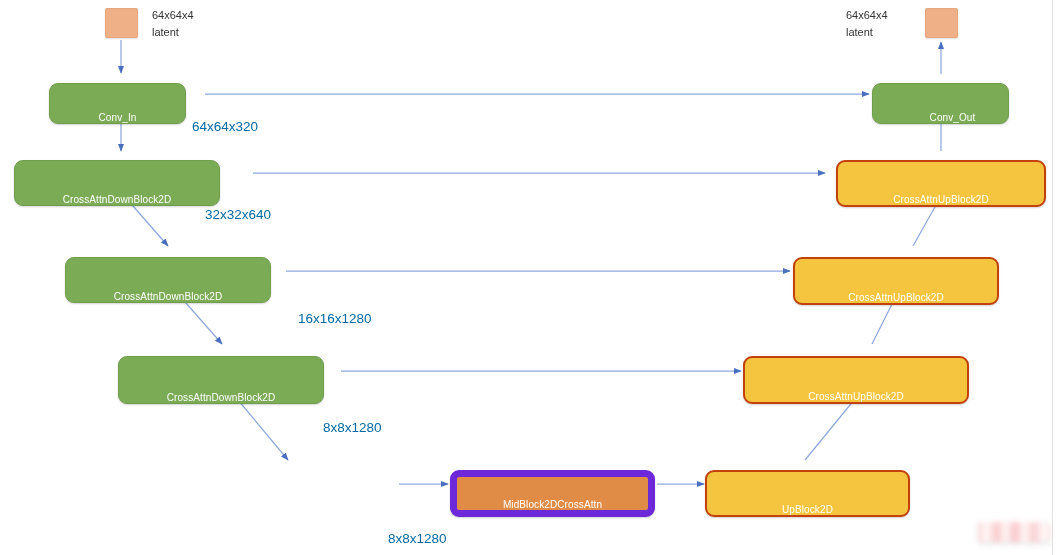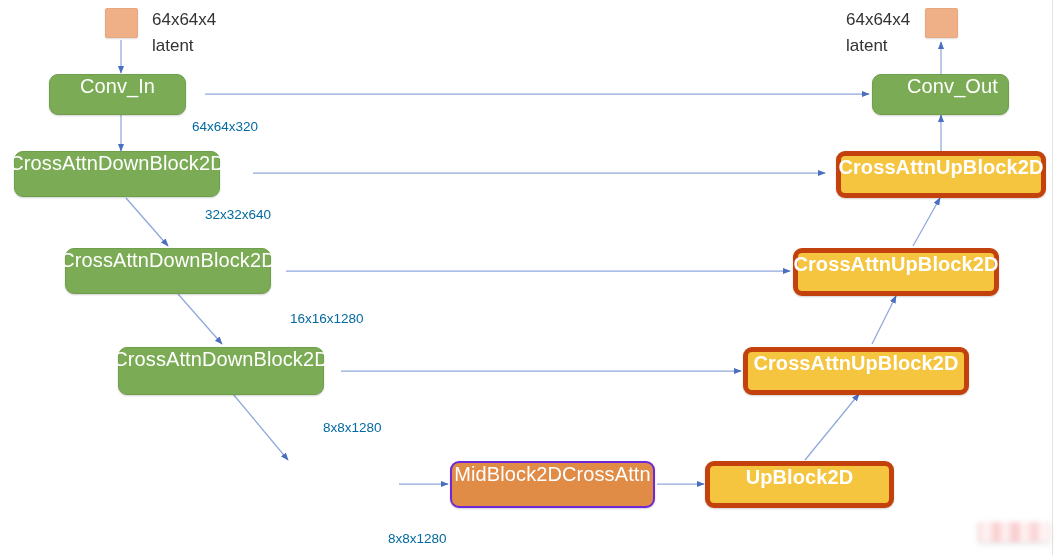--- a/index.html
+++ b/index.html
@@ -35,31 +35,32 @@
     width: 1064px;
     height: 555px;
     pointer-events: none;
   }
 
   .node {
     position: absolute;
     box-sizing: border-box;
     border-radius: 9px;
     display: flex;
-    align-items: flex-start;
+    align-items: flex-end;
     justify-content: center;
     color: #ffffff;
-    font-size: 20px;
+    font-size: 10px;
     letter-spacing: 0.1px;
     white-space: nowrap;
     box-shadow: 0 1px 2px rgba(0,0,0,0.18);
+    margin-top: 9px;
   }
   .node.green  { background: #7BAB55; border: 1px solid #6f9f4c; }
-  .node.yellow { background: #F5C53F; border: 5px solid #c2410c; font-weight: bold; }
-  .node.orange { background: #E08B46; border: 2px solid #6d28d9; }
+  .node.yellow { background: #F5C53F; border: 2px solid #c2410c; }
+  .node.orange { background: #E08B46; border: 7px solid #6d28d9; }
 
   .latent {
     position: absolute;
     box-sizing: border-box;
     background: #EFAF87;
     border: 1px solid #e8a77d;
     border-radius: 2px;
     box-shadow: 0 1px 2px rgba(0,0,0,0.14);
   }
 
@@ -67,21 +68,21 @@
     position: absolute;
     color: #0369a1;
     font-size: 13.5px;
     white-space: nowrap;
     line-height: 1.35;
   }
 
   .latent-label {
     position: absolute;
     color: #333333;
-    font-size: 17px;
+    font-size: 11px;
     line-height: 1.5;
     white-space: nowrap;
   }
 
   .watermark {
     position: absolute;
     left: 978px;
     top: 522px;
     width: 72px;
     height: 20px;
@@ -173,21 +174,21 @@
 
   <div class="node green" style="left:118px; top:347px; width:206px; height:48px;">
     <span>CrossAttnDownBlock2D</span>
   </div>
 
 
   <div class="node orange" style="left:450px; top:461px; width:205px; height:47px;">
     <span>MidBlock2DCrossAttn</span>
   </div>
 
-  <div class="node yellow" style="left:705px; top:461px; width:189px; height:47px;">
+  <div class="node yellow" style="left:705px; top:461px; width:205px; height:47px;">
     <span>UpBlock2D</span>
   </div>
 
   <div class="node yellow" style="left:743px; top:347px; width:226px; height:48px;">
     <span>CrossAttnUpBlock2D</span>
   </div>
 
   <div class="node yellow" style="left:793px; top:248px; width:206px; height:48px;">
     <span>CrossAttnUpBlock2D</span>
   </div>
@@ -197,21 +198,21 @@
   </div>
 
   <div class="node green" style="left:872px; top:74px; width:137px; height:41px;padding-left:24px;">
     <span>Conv_Out</span>
   </div>
 
   <div class="dim-label" style="left:192px; top:118px;">64x64x320</div>
 
   <div class="dim-label" style="left:205px; top:206px;">32x32x640</div>
 
-  <div class="dim-label" style="left:290px; top:310px;">16x16x1280</div>
+  <div class="dim-label" style="left:298px; top:310px;">16x16x1280</div>
 
   <div class="dim-label" style="left:323px; top:419px;">8x8x1280</div>
 
   <div class="dim-label" style="left:388px; top:530px;">8x8x1280</div>
 
   <div class="watermark"></div>
 
 </div>
 
 </body></html>

